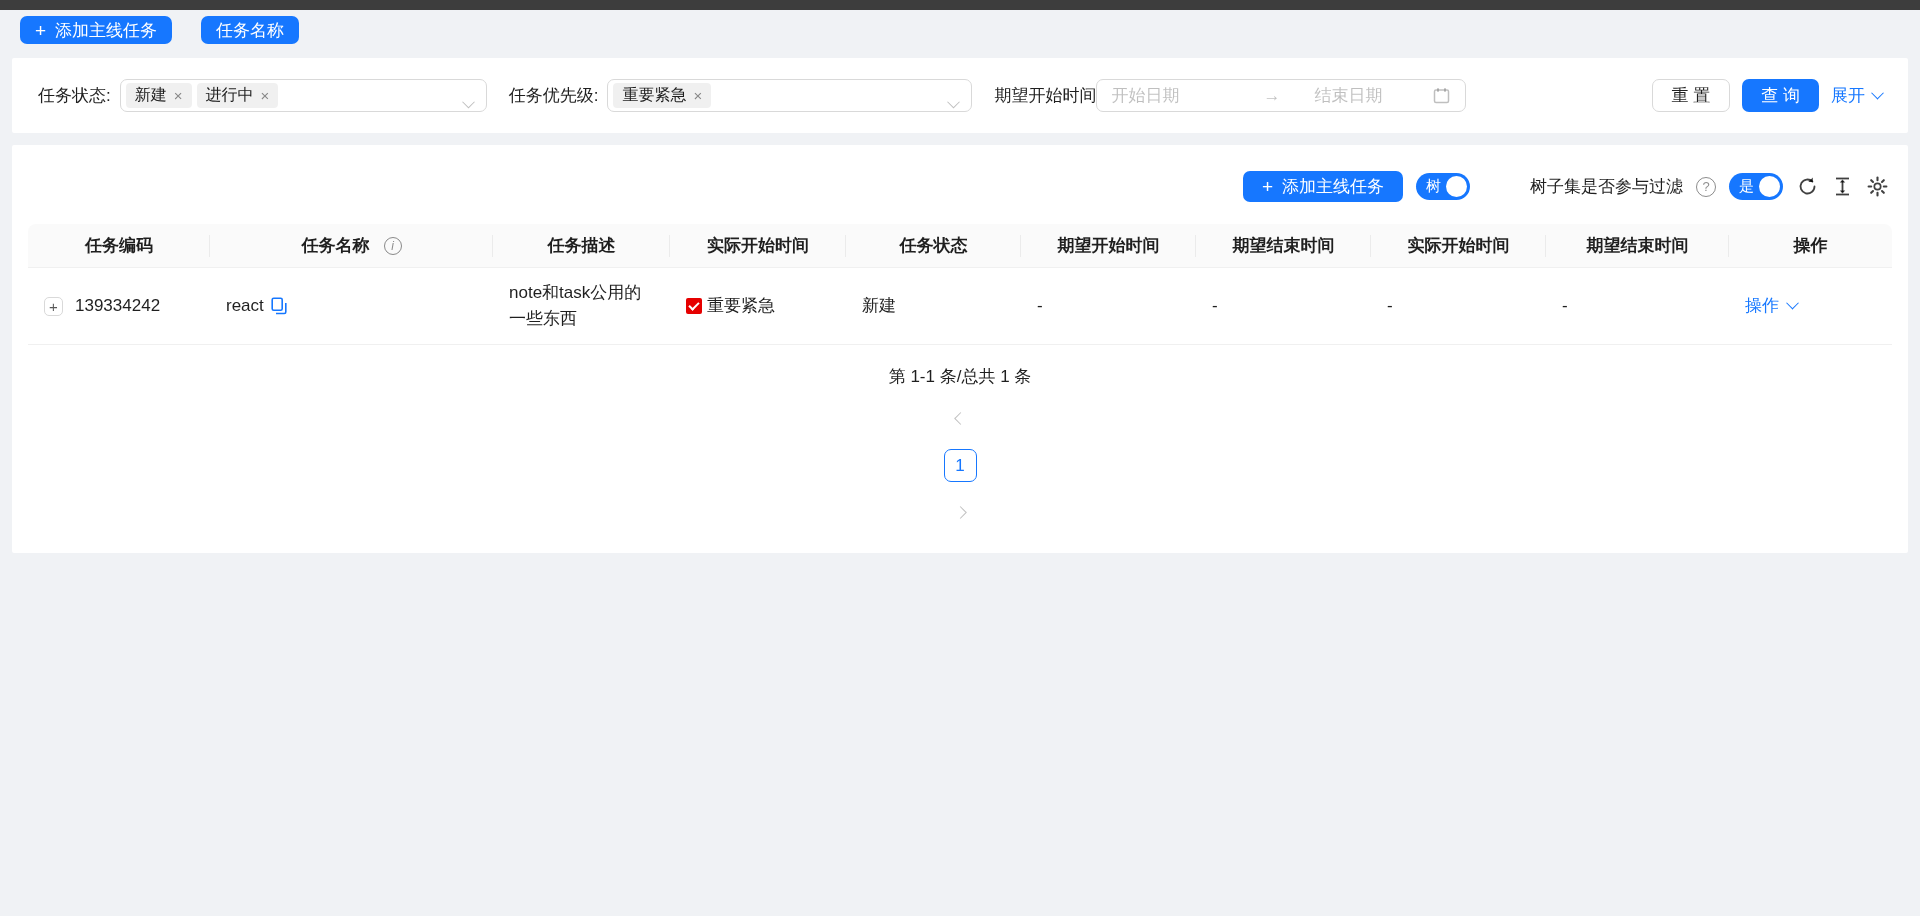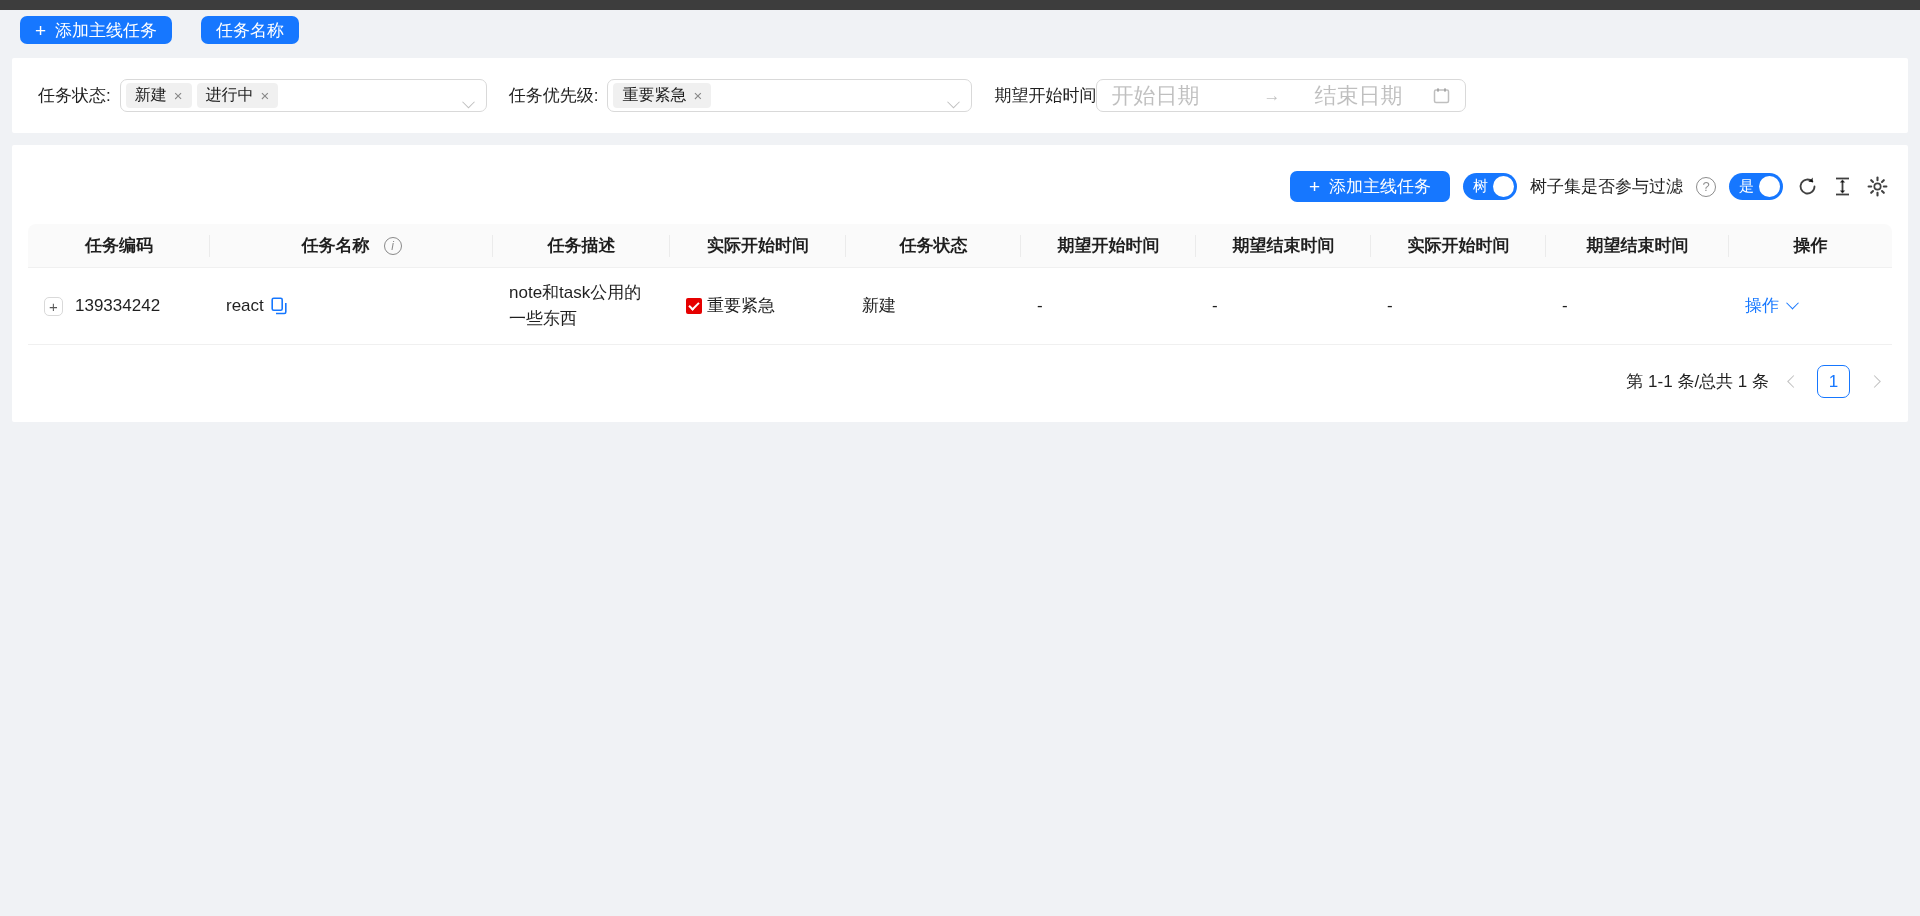--- a/index.html
+++ b/index.html
@@ -48,39 +48,39 @@
   .chev-down { transform: rotate(45deg) translate(-1px,-1px); }
   .chev-left { transform: rotate(135deg); }
   .chev-right { transform: rotate(-45deg); }
   .select-arrow { position: absolute; right: 13px; top: 13px; color: rgba(0,0,0,0.25); }
 
   .range-picker {
     height: 33px; width: 370px; border: 1px solid #d9d9d9; border-radius: 7px; background: #fff;
     display: flex; align-items: center; padding: 0 14px;
   }
   .range-picker input {
-    border: none; outline: none; width: 118px; font-size: 22px; font-family: inherit;
+    border: none; outline: none; width: 118px; font-size: 17px; font-family: inherit;
     color: rgba(0,0,0,0.88); background: transparent;
   }
   .range-picker input::placeholder { color: rgba(0,0,0,0.25); }
   .range-sep { color: rgba(0,0,0,0.25); margin: 0 12px; flex: 1; text-align: center; }
   .filter-actions { margin-left: auto; display: flex; align-items: center; gap: 12px; }
   .btn-h33 { height: 33px; padding: 0 19px; }
   .link-blue { color: #1677ff; display: inline-flex; align-items: center; gap: 8px; cursor: pointer; white-space: nowrap; }
   .link-blue .chev { margin-top: -3px; }
 
   
   .table-toolbar { display: flex; justify-content: flex-end; align-items: center; gap: 13px; margin-bottom: 22px; padding-right: 4px; }
   .switch {
     position: relative; width: 54px; height: 27px; border-radius: 14px; background: #1677ff;
     display: inline-flex; align-items: center; cursor: pointer; flex: none;
   }
   .switch .sw-label { color: #fff; font-size: 15px; margin-left: 10px; }
   .switch .sw-knob { position: absolute; right: 3px; top: 3px; width: 21px; height: 21px; border-radius: 50%; background: #fff; }
-  .toolbar-text { white-space: nowrap; }
+  .toolbar-text { white-space: nowrap; margin-left: 47px; }
   .icon-btn { display: inline-flex; align-items: center; justify-content: center; width: 22px; height: 22px; cursor: pointer; color: rgba(0,0,0,0.75); }
   .q-circle {
     width: 20px; height: 20px; border-radius: 50%; border: 1.5px solid rgba(0,0,0,0.45);
     color: rgba(0,0,0,0.45); font-size: 13px; display: inline-flex; align-items: center; justify-content: center; cursor: pointer; flex: none;
   }
 
   
   table { width: 100%; border-collapse: collapse; table-layout: fixed; }
   th {
     background: #fafafa; text-align: center; font-weight: bold; padding: 10px 16px;
@@ -113,21 +113,21 @@
     width: 16px; height: 16px; background: #e60000; border-radius: 2px; position: relative; flex: none;
   }
   .red-check::after {
     content: ""; position: absolute; left: 5px; top: 2px; width: 4px; height: 8px;
     border-right: 2px solid #fff; border-bottom: 2px solid #fff; transform: rotate(45deg);
   }
   .action-link { color: #1677ff; display: inline-flex; align-items: center; gap: 9px; cursor: pointer; }
   .action-link .chev { border-width: 1.8px; margin-top: -4px; }
 
   
-  .pagination { display: flex; justify-content: flex-end; align-items: center; gap: 14px; padding: 20px 8px 14px; }
+  .pagination { display: flex; justify-content: flex-end; align-items: center; gap: 14px; padding: 20px 8px 14px; flex-direction: column; }
   .page-summary { color: rgba(0,0,0,0.88); }
   .page-arrow { color: rgba(0,0,0,0.25); display: inline-flex; align-items: center; justify-content: center; width: 20px; height: 33px; cursor: pointer; }
   .page-num {
     width: 33px; height: 33px; border: 1px solid #1677ff; border-radius: 7px; color: #1677ff;
     display: inline-flex; align-items: center; justify-content: center; cursor: pointer; background: #fff;
   }
 </style>
 </head>
 <body>
 
@@ -171,20 +171,32 @@
     <input type="text" placeholder="开始日期" style="">
     <span class="range-sep">→</span>
     <input type="text" placeholder="结束日期" style="">
     <svg class="cal" width="19" height="19" viewBox="0 0 19 19">
       <rect x="2.5" y="4" width="14" height="12.5" rx="1.5" fill="none" stroke="rgba(0,0,0,0.25)" stroke-width="1.5"></rect>
       <line x1="6" y1="2" x2="6" y2="6" stroke="rgba(0,0,0,0.25)" stroke-width="1.5"></line>
       <line x1="13" y1="2" x2="13" y2="6" stroke="rgba(0,0,0,0.25)" stroke-width="1.5"></line>
     </svg>
   </div>
 
+  <div class="filter-actions">
+    <button class="btn btn-default btn-h33">
+      <span>重 置</span>
+    </button>
+    <button class="btn btn-primary btn-h33">
+      <span>查 询</span>
+    </button>
+    <span class="link-blue">
+      <span>展开</span>
+      <span class="chev chev-down"></span>
+    </span>
+  </div>
 </div>
 
 <div class="card main-card">
 
   <div class="table-toolbar">
     <button class="btn btn-primary btn-h33" style="height:31px;">
       <span class="plus">+</span>
       <span>添加主线任务</span>
     </button>
 

